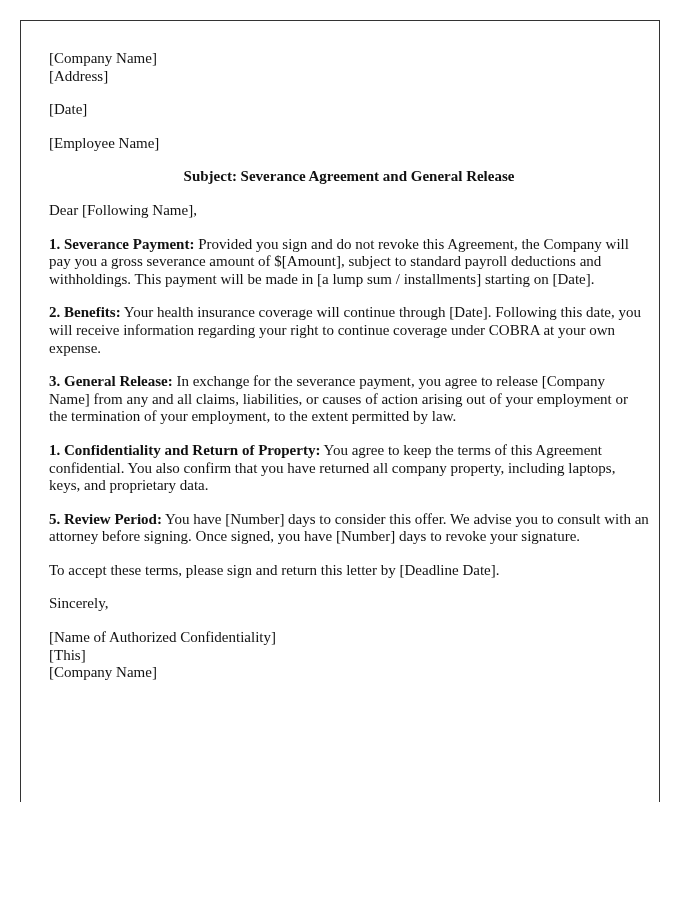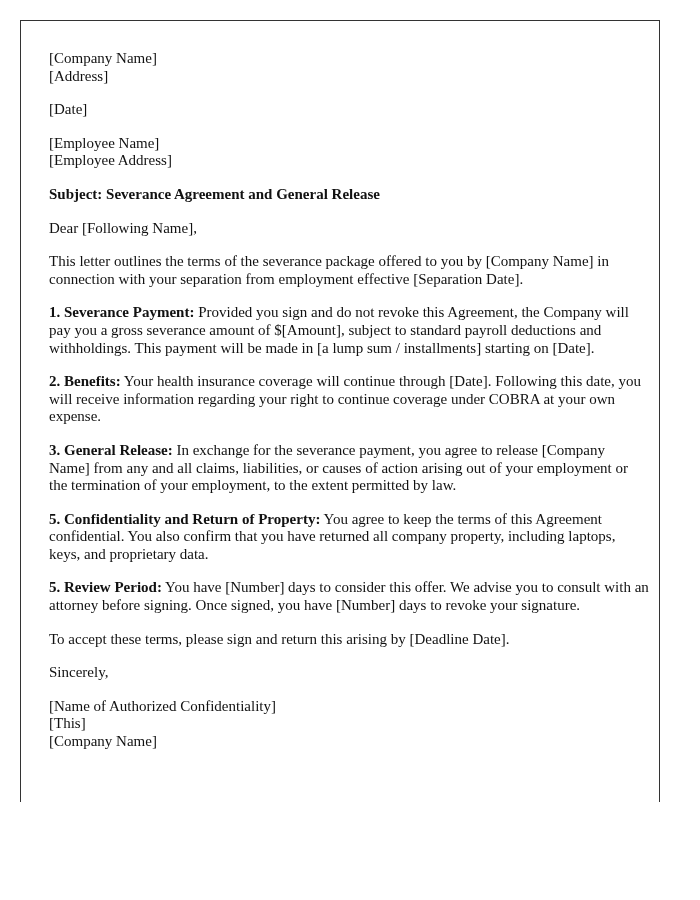--- a/index.html
+++ b/index.html
@@ -31,59 +31,57 @@
       position: absolute;
       left: 28px;
       top: 29px;
       width: 600px;
       font-size: 15px;
       line-height: 17.6px;
     }
     .block { margin: 0 0 16px 0; }
     .line { display: block; white-space: nowrap; }
     .para { margin: 0 0 16px 0; }
-    .bold { font-weight: bold; }
+    .bold { font-weight: bold; text-align: center; }
   </style>
 </head>
 <body>
 
 <div class="page-frame">
   <div class="letter">
 
     <div class="block">
       <span class="line">[Company Name]</span>
       <span class="line">[Address]</span>
     </div>
 
     <div class="block">
       <span class="line">[Date]</span>
     </div>
 
     <div class="block">
       <span class="line">[Employee Name]</span>
-      <span class="line">[Employee Address]</span>
     </div>
 
     <p class="para bold">Subject: Severance Agreement and General Release</p>
 
     <p class="para">Dear [Following Name],</p>
 
-    <p class="para">This letter outlines the terms of the severance package offered to you by [Company Name] in connection with your separation from employment effective [Separation Date].</p>
 
     <p class="para"><span class="bold">1. Severance Payment:</span><span> Provided you sign and do not revoke this Agreement, the Company will pay you a gross severance amount of $[Amount], subject to standard payroll deductions and withholdings. This payment will be made in [a lump sum / installments] starting on [Date].</span></p>
 
     <p class="para"><span class="bold">2. Benefits:</span><span> Your health insurance coverage will continue through [Date]. Following this date, you will receive information regarding your right to continue coverage under COBRA at your own expense.</span></p>
 
     <p class="para"><span class="bold">3. General Release:</span><span> In exchange for the severance payment, you agree to release [Company Name] from any and all claims, liabilities, or causes of action arising out of your employment or the termination of your employment, to the extent permitted by law.</span></p>
 
-    <p class="para"><span class="bold">5. Confidentiality and Return of Property:</span><span> You agree to keep the terms of this Agreement confidential. You also confirm that you have returned all company property, including laptops, keys, and proprietary data.</span></p>
+    <p class="para"><span class="bold">1. Confidentiality and Return of Property:</span><span> You agree to keep the terms of this Agreement confidential. You also confirm that you have returned all company property, including laptops, keys, and proprietary data.</span></p>
 
     <p class="para"><span class="bold">5. Review Period:</span><span> You have [Number] days to consider this offer. We advise you to consult with an attorney before signing. Once signed, you have [Number] days to revoke your signature.</span></p>
 
-    <p class="para">To accept these terms, please sign and return this arising by [Deadline Date].</p>
+    <p class="para">To accept these terms, please sign and return this letter by [Deadline Date].</p>
 
     <p class="para">Sincerely,</p>
 
     <div class="block">
       <span class="line">[Name of Authorized Confidentiality]</span>
       <span class="line">[This]</span>
       <span class="line">[Company Name]</span>
     </div>
 
   </div>

